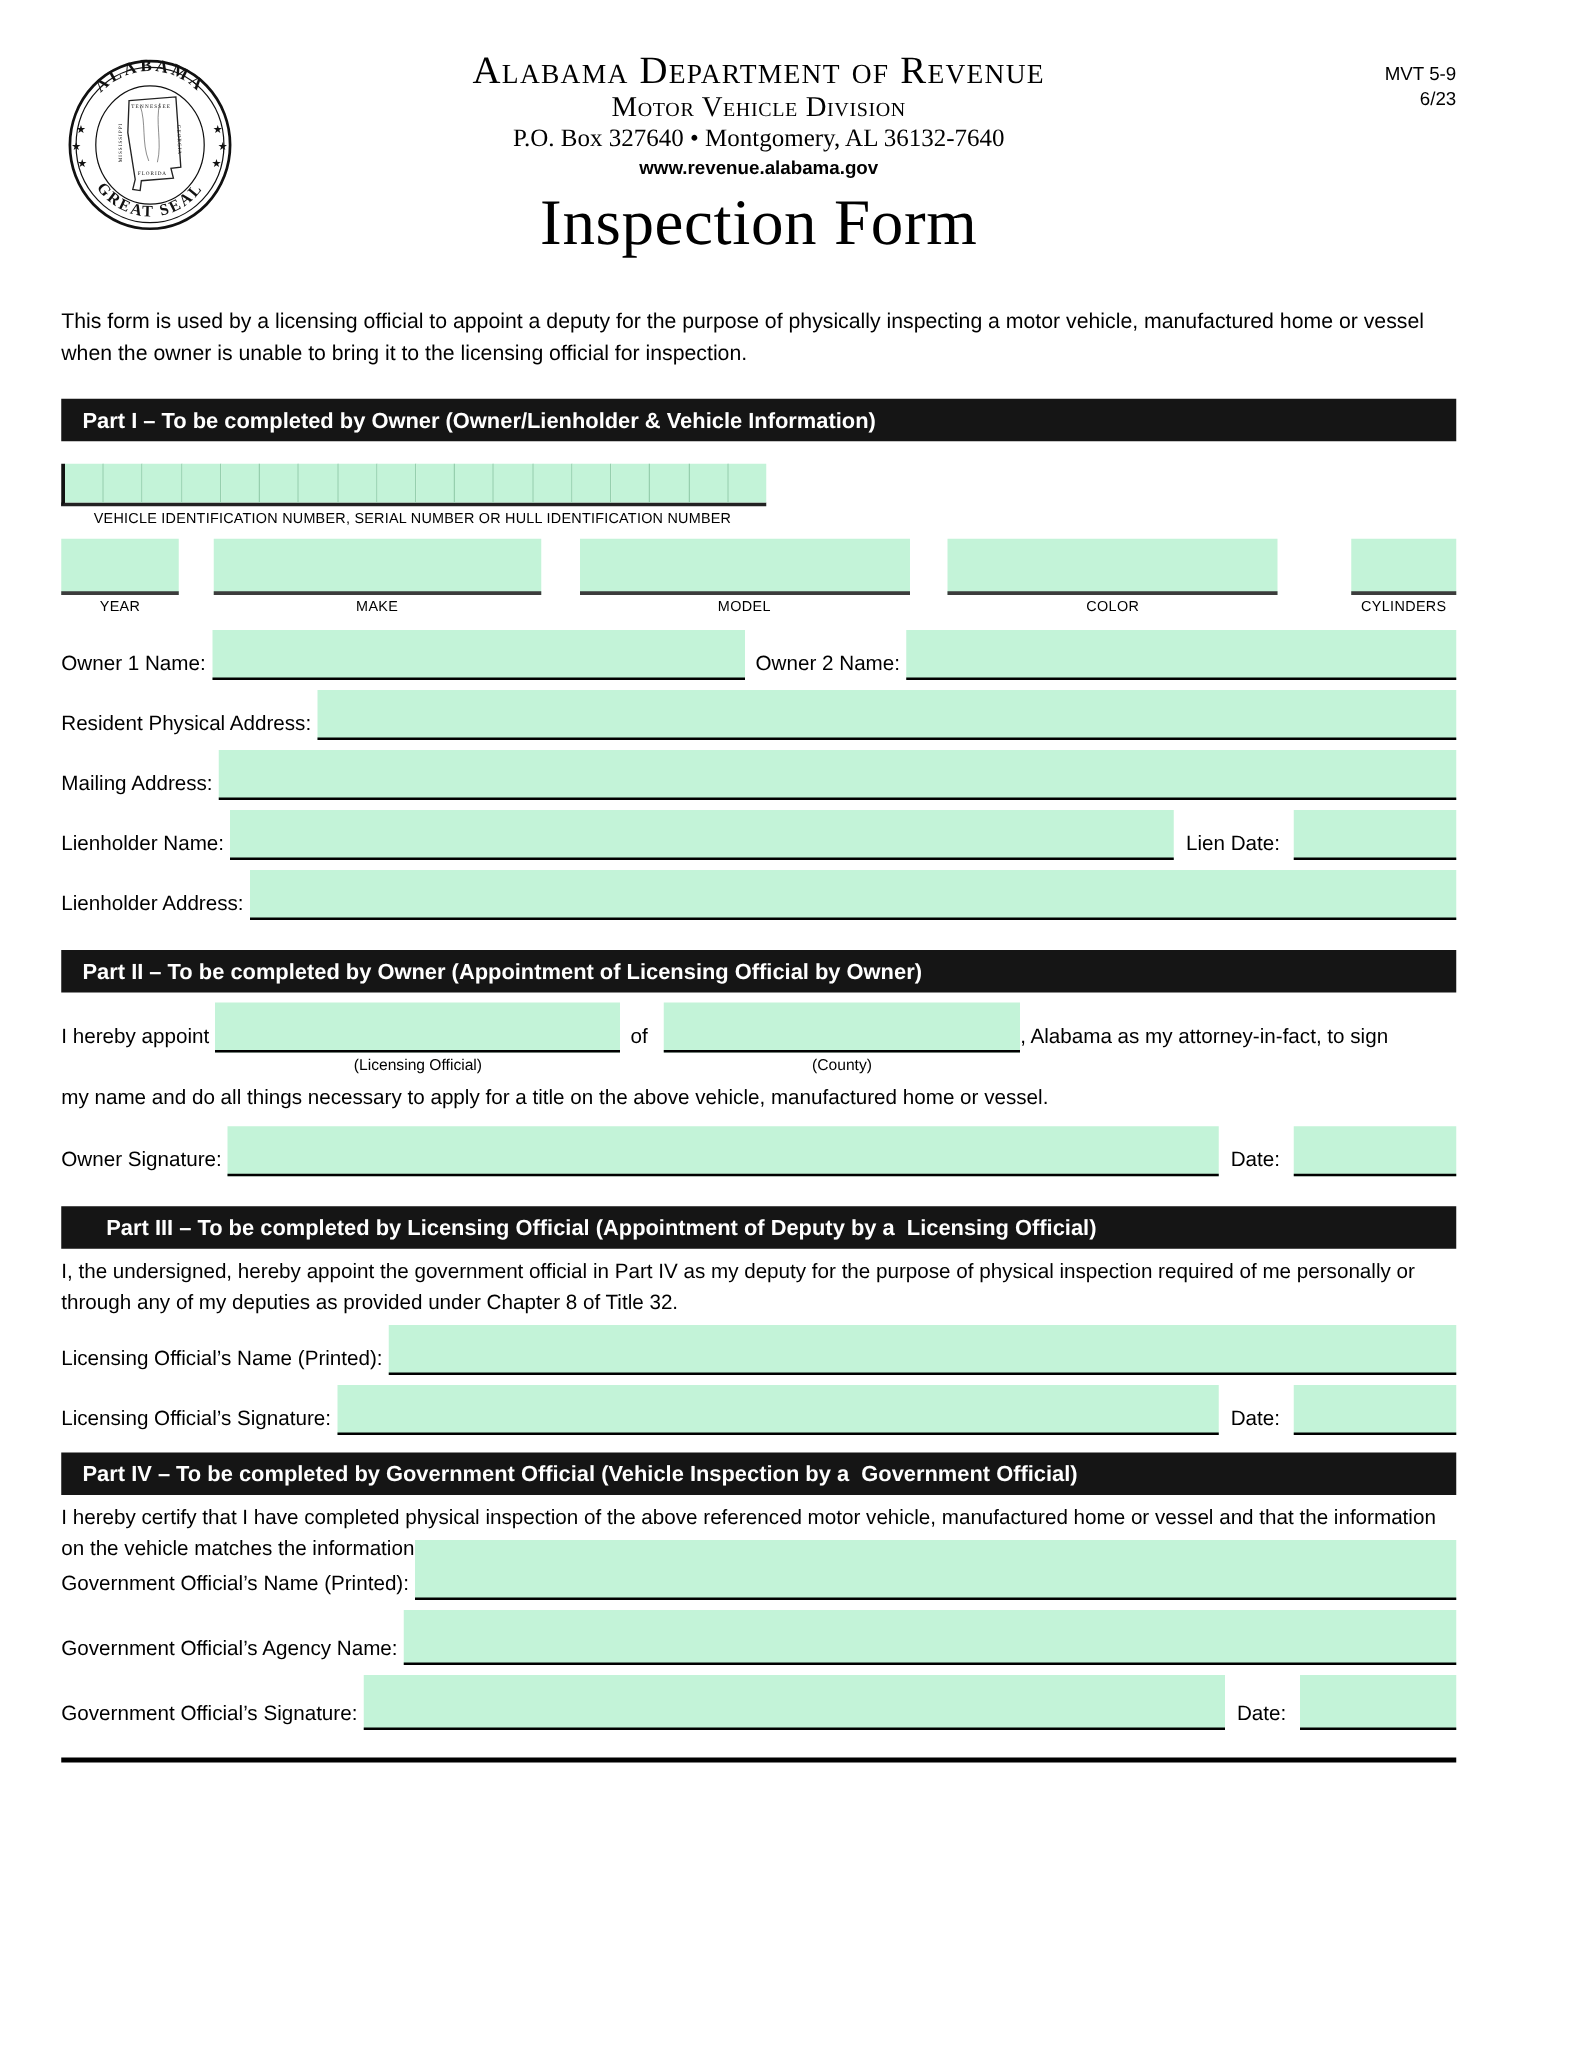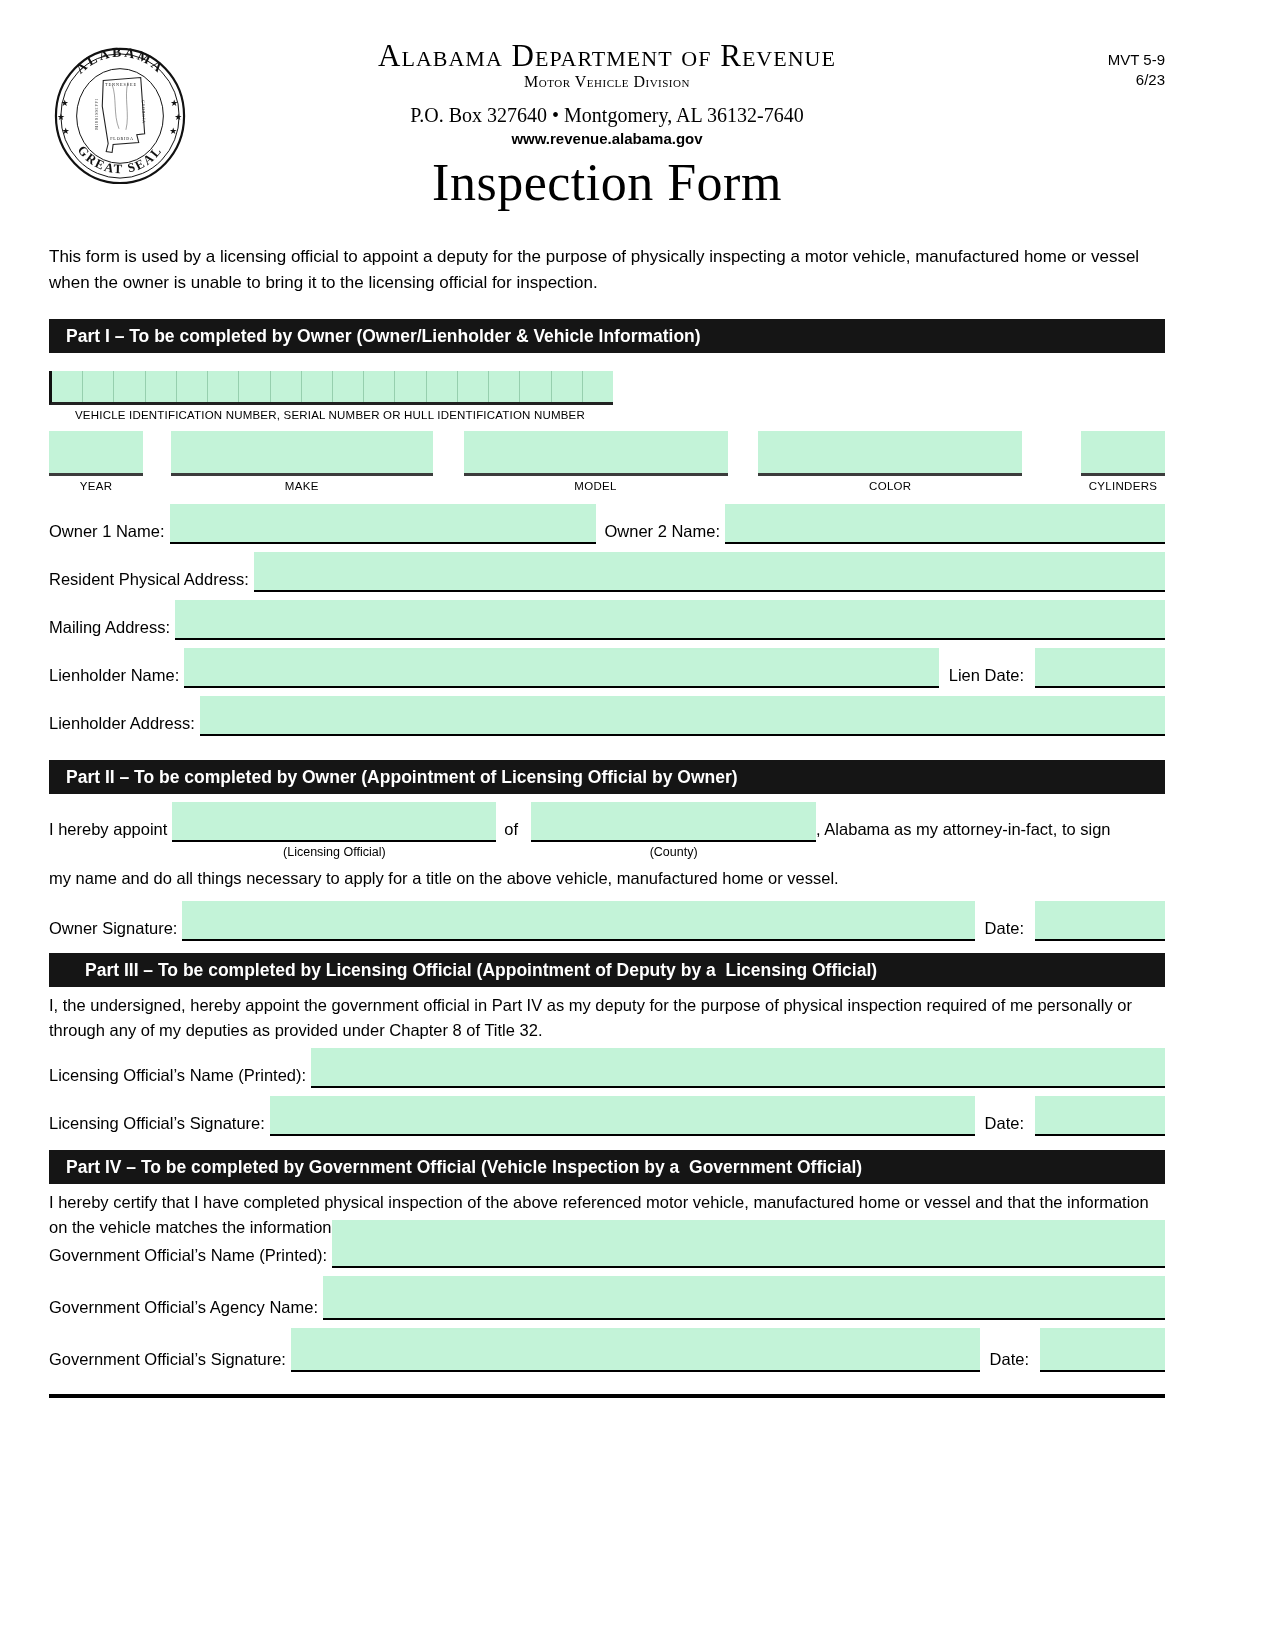--- a/index.html
+++ b/index.html
@@ -5,32 +5,32 @@
   * { box-sizing: border-box; margin: 0; padding: 0; }
   html,body { background:#ffffff; }
   body { font-family:"Liberation Sans", sans-serif; color:#000; }
   .page { position:relative; width:1275px; height:1649px; margin:0 auto; background:#fff; padding:40px 110px 0 49px; overflow:hidden; }
 
   
   .header { position:relative; text-align:center; min-height:188px; }
   .seal { position:absolute; left:2px; top:2px; width:138px; height:146px; }
   .form-no { position:absolute; right:0; top:10px; text-align:right; font-size:15px; line-height:1.35; }
   .agency { font-family:"Liberation Serif", serif; font-variant:small-caps; font-size:31px; letter-spacing:1px; line-height:1.05; }
-  .division { font-family:"Liberation Serif", serif; font-variant:small-caps; font-size:16px; letter-spacing:0.5px; line-height:1.1; }
-  .addr { font-family:"Liberation Serif", serif; font-size:20px; margin-top:14px; }
+  .division { font-family:"Liberation Serif", serif; font-variant:small-caps; font-size:23px; letter-spacing:0.5px; line-height:1.1; }
+  .addr { font-family:"Liberation Serif", serif; font-size:20px; margin-top:2px; }
   .site { font-size:15px; font-weight:bold; margin-top:3px; }
   .doc-title { font-family:"Liberation Serif", serif; font-size:52px; margin-top:6px; letter-spacing:0.5px; }
 
   .intro { font-size:17px; line-height:1.5; margin-top:16px; }
 
   
   .bar { background:#151515; color:#fff; font-weight:bold; font-size:17.5px; height:34px; line-height:34px; padding-left:17px; white-space:pre-wrap; }
   .bar1 { margin-top:24px; }
   .bar2 { margin-top:24px; }
-  .bar3 { margin-top:12px;padding-left:36px; }
+  .bar3 { margin-top:24px;padding-left:36px; }
   .bar4 { margin-top:14px; }
 
   
   .fi { background:#c3f3d8; border:none; border-bottom:2px solid #000; height:40px; font-size:17px; padding:0 6px; outline:none; border-radius:0; font-family:"Liberation Sans", sans-serif; }
   .frow { display:flex; align-items:flex-end; margin-top:8px; }
   .lbl { white-space:nowrap; font-size:16.5px; padding:0 5px 3px 0; }
   .grow { flex:1 1 auto; min-width:0; }
   .date-lbl { margin-left:10px; }
   .w-date { width:130px; margin-left:6px; flex:0 0 auto; }
   .w-owner2 { width:440px; flex:0 0 auto; }

